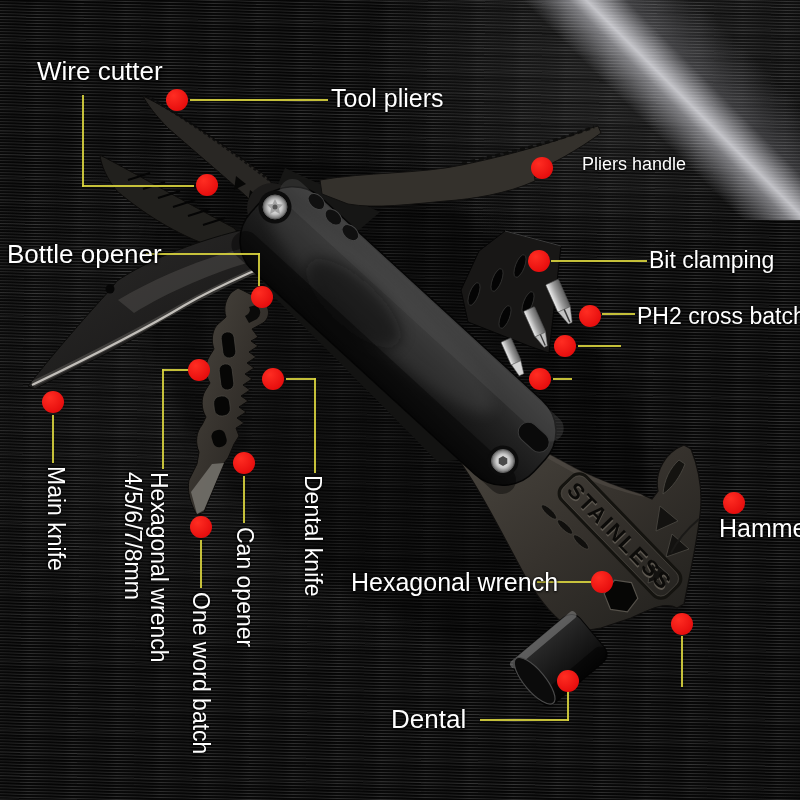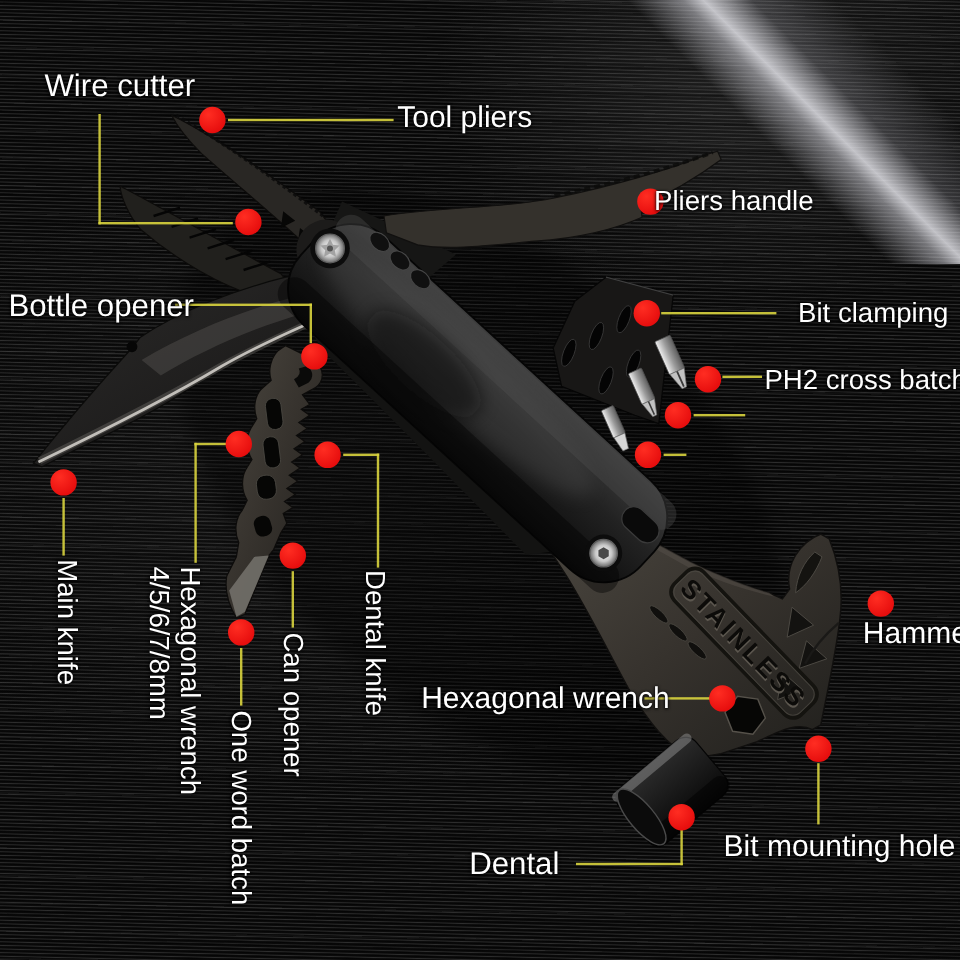--- a/index.html
+++ b/index.html
@@ -201,28 +201,28 @@
 
   <div id="annotations">
       <div class="conn" style="left: 82px; top: 95px; width: 2px; height: 92px;"></div>
       <div class="conn" style="left: 82px; top: 185px; width: 112px; height: 2px;"></div>
       <div class="dot" style="left: 196px; top: 174px;"></div>
       <div class="label" style="left: 37px; top: 57px; font-size: 26px;">Wire cutter</div>
       <div class="conn" style="left: 190px; top: 99px; width: 138px; height: 2px;"></div>
       <div class="dot" style="left: 166px; top: 89px;"></div>
       <div class="label" style="left: 331px; top: 84px; font-size: 25px;">Tool pliers</div>
       <div class="dot" style="left: 531px; top: 157px;"></div>
-      <div class="label" style="left: 545px; top: 154px; font-size: 23px;">Pliers handle</div>
+      <div class="label" style="left: 582px; top: 154px; font-size: 18px;">Pliers handle</div>
       <div class="conn" style="left: 146px; top: 253px; width: 114px; height: 2px;"></div>
       <div class="conn" style="left: 258px; top: 253px; width: 2px; height: 33px;"></div>
       <div class="dot" style="left: 251px; top: 286px;"></div>
       <div class="label" style="left: 7px; top: 240px; font-size: 26px; text-align: center;">Bottle opener</div>
       <div class="conn" style="left: 551px; top: 260px; width: 96px; height: 2px;"></div>
       <div class="dot" style="left: 528px; top: 250px;"></div>
-      <div class="label" style="left: 649px; top: 247px; font-size: 23px; margin-left: 16px;">Bit clamping</div>
+      <div class="label" style="left: 649px; top: 247px; font-size: 23px;">Bit clamping</div>
       <div class="conn" style="left: 602px; top: 313px; width: 33px; height: 2px;"></div>
       <div class="dot" style="left: 579px; top: 305px;"></div>
       <div class="label" style="left: 637px; top: 303px; font-size: 23px;">PH2 cross batch</div>
       <div class="conn" style="left: 578px; top: 345px; width: 43px; height: 2px;"></div>
       <div class="dot" style="left: 554px; top: 335px;"></div>
       <div class="conn" style="left: 553px; top: 378px; width: 19px; height: 2px;"></div>
       <div class="dot" style="left: 529px; top: 368px;"></div>
       <div class="conn" style="left: 52px; top: 415px; width: 2px; height: 48px;"></div>
       <div class="dot" style="left: 42px; top: 391px;"></div>
       <div class="label vertical" style="left: 69px; top: 466px; font-size: 23px;">Main knife</div>
@@ -243,19 +243,18 @@
       <div class="conn" style="left: 314px; top: 378px; width: 2px; height: 95px;"></div>
       <div class="dot" style="left: 262px; top: 368px;"></div>
       <div class="label vertical" style="left: 326px; top: 475px; font-size: 23px;">Dental knife</div>
       <div class="dot" style="left: 723px; top: 492px;"></div>
       <div class="label" style="left: 719px; top: 514px; font-size: 25px;">Hammer</div>
       <div class="conn" style="left: 537px; top: 581px; width: 56px; height: 2px;"></div>
       <div class="dot" style="left: 591px; top: 571px;"></div>
       <div class="label" style="left: 351px; top: 568px; font-size: 25px;">Hexagonal wrench</div>
       <div class="conn" style="left: 681px; top: 636px; width: 2px; height: 51px;"></div>
       <div class="dot" style="left: 671px; top: 613px;"></div>
-      <div class="label" style="left: 603px; top: 691px; font-size: 25px;">Bit mounting hole</div>
       <div class="conn" style="left: 480px; top: 719px; width: 89px; height: 2px;"></div>
       <div class="conn" style="left: 567px; top: 690px; width: 2px; height: 31px;"></div>
       <div class="dot" style="left: 557px; top: 670px;"></div>
       <div class="label" style="left: 391px; top: 705px; font-size: 26px;">Dental</div>
     </div>
 </div>
 
 </body></html>

